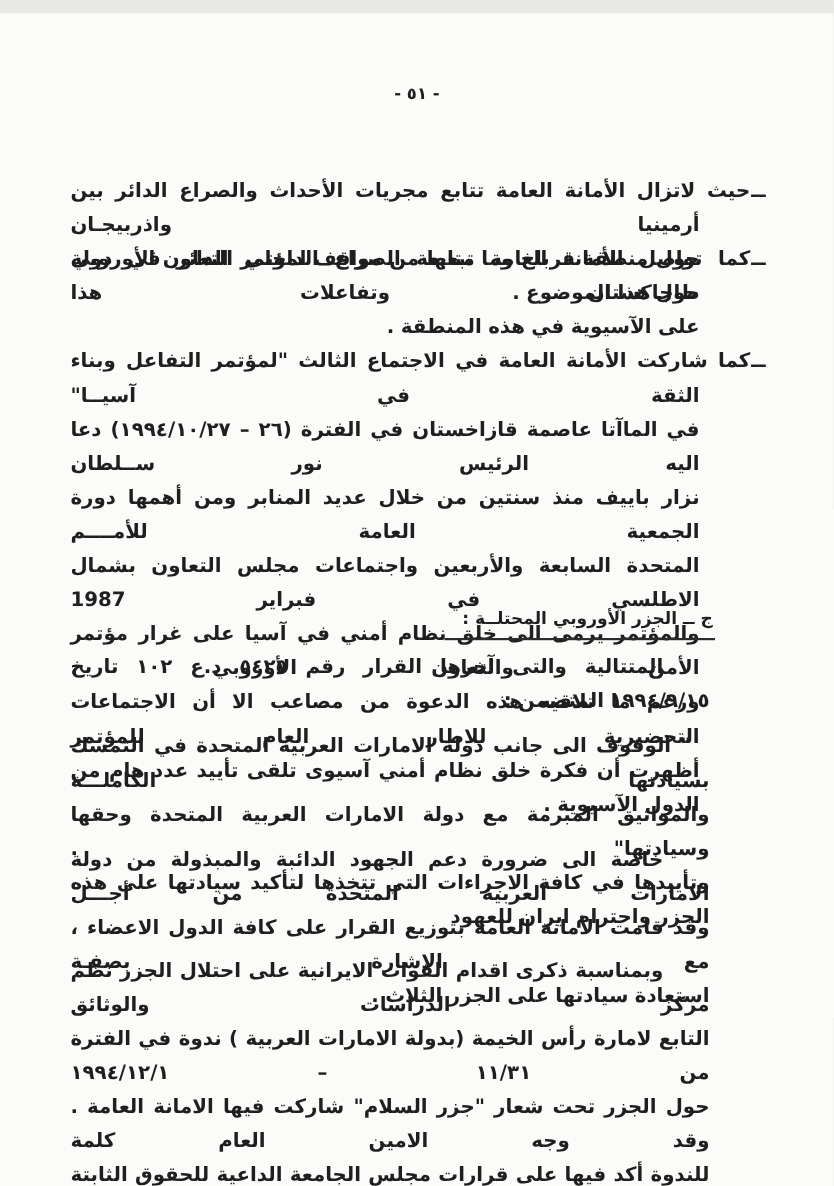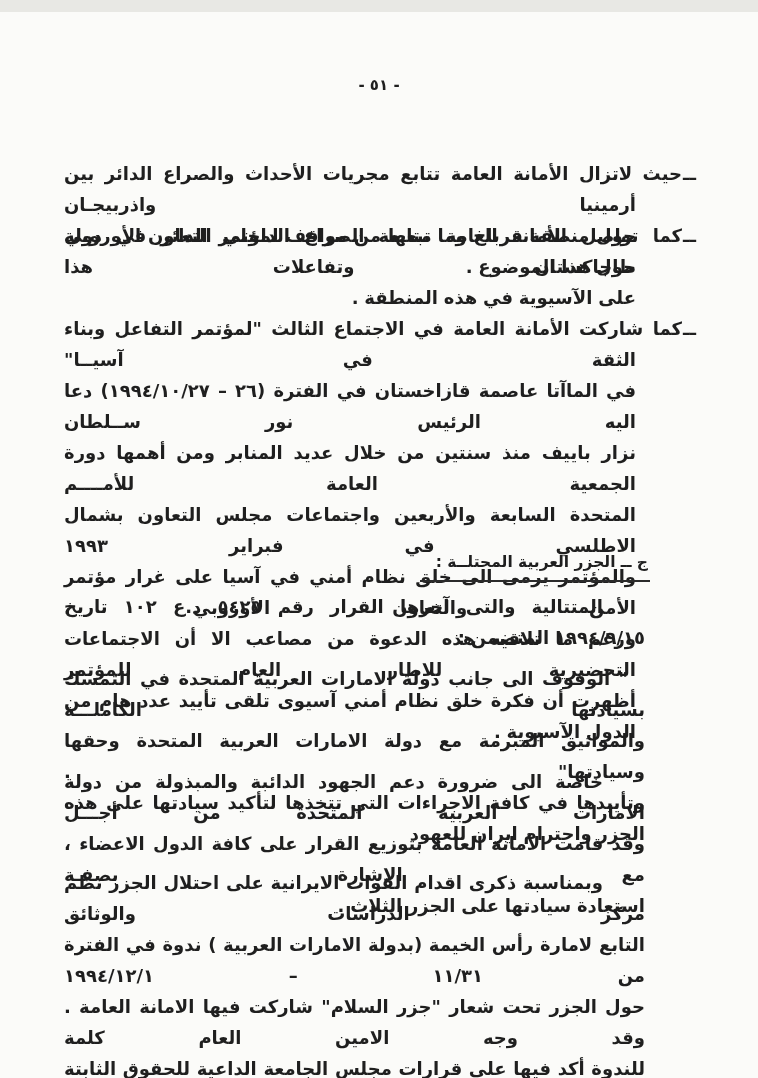--- a/index.html
+++ b/index.html
@@ -85,28 +85,28 @@
         <div class="line">على الآسيوية في هذه المنطقة .</div>
       </div>
   </div>
 
   <div class="textblock bullet b3">
     <span class="bullet-dash">ــ</span>
     <div>
         <div class="line">كما شاركت الأمانة العامة في الاجتماع الثالث "لمؤتمر التفاعل وبناء الثقة في آسيــا"</div>
         <div class="line">في الماآتا عاصمة قازاخستان في الفترة (٢٦ – ١٩٩٤/١٠/٢٧) دعا اليه الرئيس نور ســلطان</div>
         <div class="line">نزار باييف منذ سنتين من خلال عديد المنابر ومن أهمها دورة الجمعية العامة للأمــــم</div>
-        <div class="line">المتحدة السابعة والأربعين واجتماعات مجلس التعاون بشمال الاطلسي في فبراير ١٩٩٣</div>
+        <div class="line">المتحدة السابعة والأربعين واجتماعات مجلس التعاون بشمال الاطلسي في فبراير 1987</div>
         <div class="line">والمؤتمر يرمى الى خلق نظام أمني في آسيا على غرار مؤتمر الأمن والتعاون الأوروبي ،</div>
         <div class="line">ورغم ما تلاقيه هذه الدعوة من مصاعب الا أن الاجتماعات التحضيرية للاطار العام للمؤتمر</div>
         <div class="line">أظهرت أن فكرة خلق نظام أمني آسيوى تلقى تأييد عدد هام من الدول الآسيوية .</div>
       </div>
   </div>
 
-  <div class="heading">ج ــ الجزر العربية المحتلــة :</div>
+  <div class="heading">ج ــ الجزر الأوروبي المحتلــة :</div>
 
   <div class="textblock para p1">
       <div class="line">المتتالية والتى آخرها القرار رقم ٥٤٢٥ د.ع ١٠٢ تاريخ ١٩٩٤/٩/١٥ المتضمن :</div>
     </div>
 
   <div class="textblock para quote p2">
       <div class="line">" الوقوف الى جانب دولة الامارات العربية المتحدة في التمسك بسيادتها الكاملـــة</div>
       <div class="line">والمواثيق المبرمة مع دولة الامارات العربية المتحدة وحقها وسيادتها" .</div>
       <div class="line">وتأييدها في كافة الاجراءات التي تتخذها لتأكيد سيادتها على هذه الجزر واحترام ايران للعهود</div>
     </div>

